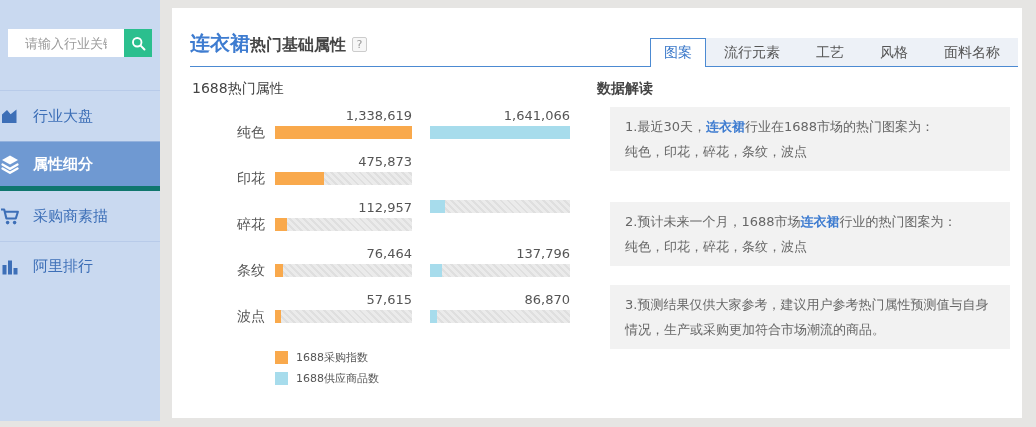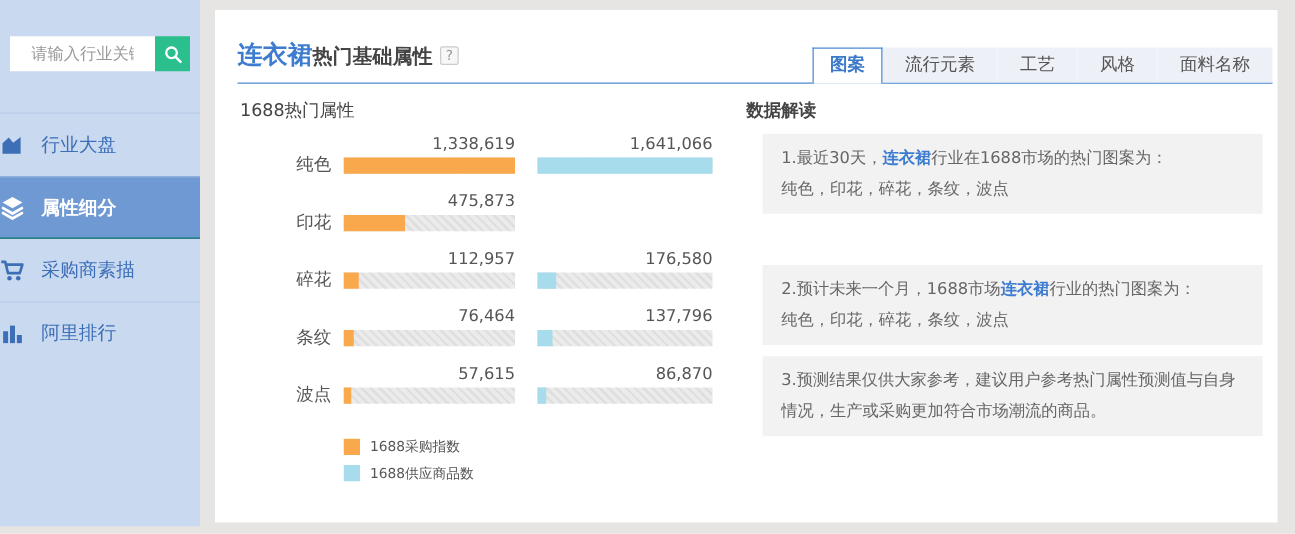--- a/index.html
+++ b/index.html
@@ -28,21 +28,21 @@
   }
   .menu { position:absolute; left:0; right:0; top:90px; border-top:1px solid #b8cbe9; }
   .menu-item {
     height:50px; display:flex; align-items:center;
     gap:13px;
     color:#3d6fb7; font-size:15px; cursor:pointer;
   }
   .menu-item .mi-icon { width:20px; height:20px; display:inline-flex; color:inherit; }
   .menu-item.active {
     background:#6f99d2; color:#fff; font-weight:bold;
-    border-top:1px solid #93b1dd; border-bottom:1px solid #0f766e;
+    border-top:1px solid #93b1dd; border-bottom:5px solid #0f766e;
   }
   .menu-item.divided { border-top:1px solid #b8cbe9; }
 
   
   .card {
     position:absolute; left:172px; top:8px; width:850px; height:410px;
     background:#fff;
   }
   .title-row { position:absolute; left:18px; top:22px; white-space:nowrap; }
   .kw { font-size:20px; font-weight:bold; color:#3e7cd0; }
@@ -54,21 +54,21 @@
     margin-left:6px; vertical-align:2px; cursor:pointer;
   }
   .head-line {
     position:absolute; left:18px; right:4px; top:58px; height:0;
     border-bottom:1px solid #4c8ad2;
   }
   .tabs { position:absolute; right:4px; top:30px; display:flex; align-items:flex-end; }
   .tab { font-size:14px; white-space:nowrap; cursor:pointer; }
   .tab.inactive { background:#edf1f7; color:#555; height:28px; line-height:28px; padding:0 18px; }
   .tab.active {
-    background:#fff; color:#3a78c9; font-weight:bold;
+    background:#fff; color:#3a78c9; font-weight:normal;
     height:29px; line-height:27px; padding:0 13px;
     border:1px solid #4c8ad2; border-bottom:none;
     margin-bottom:-1px; position:relative; z-index:2;
   }
 
   
   .chart-title { position:absolute; left:20px; top:72px; font-size:14px; font-weight:normal; color:#444; }
   .chart-rows { position:absolute; left:18px; top:100px; }
   .chart-row {
     display:grid; grid-template-columns:85px 137px 18px 140px;
@@ -95,21 +95,21 @@
 
   
   .insights-title { position:absolute; left:425px; top:72px; font-size:14px; font-weight:bold; color:#444; }
   .insight-box {
     position:absolute; left:438px; width:400px;
     background:#f2f2f2; padding:7px 15px;
     font-size:13px; color:#666; line-height:25px;
   }
   .insight-box .kw-inline { color:#3e7cd0; font-weight:bold; }
   .box-1 { top:99px; }
-  .box-2 { top:204px; }
+  .box-2 { top:194px; }
   .box-3 { top:277px; }
 
   .icon-svg { width:100%; height:100%; display:block; }
 </style>
 </head>
 <body>
 
 <div class="sidebar">
   <div class="search-row">
     <input class="search-input" type="text" placeholder="请输入行业关键词" style="">
@@ -209,21 +209,20 @@
       </div>
       <div class="chart-row">
         <div class="bar-cat">碎花</div>
         <div class="bar-cell c0">
           <div class="bar-value">112,957</div>
           <div class="bar-track">
             <div class="bar-fill" style="width: 8.43832%; background: rgb(249, 169, 76);"></div>
           </div>
         </div>
         <div class="bar-cell c1">
-          <div class="bar-value">176,580</div>
           <div class="bar-track">
             <div class="bar-fill" style="width: 10.7601%; background: rgb(167, 220, 236);"></div>
           </div>
         </div>
       </div>
       <div class="chart-row">
         <div class="bar-cat">条纹</div>
         <div class="bar-cell c0">
           <div class="bar-value">76,464</div>
           <div class="bar-track">

